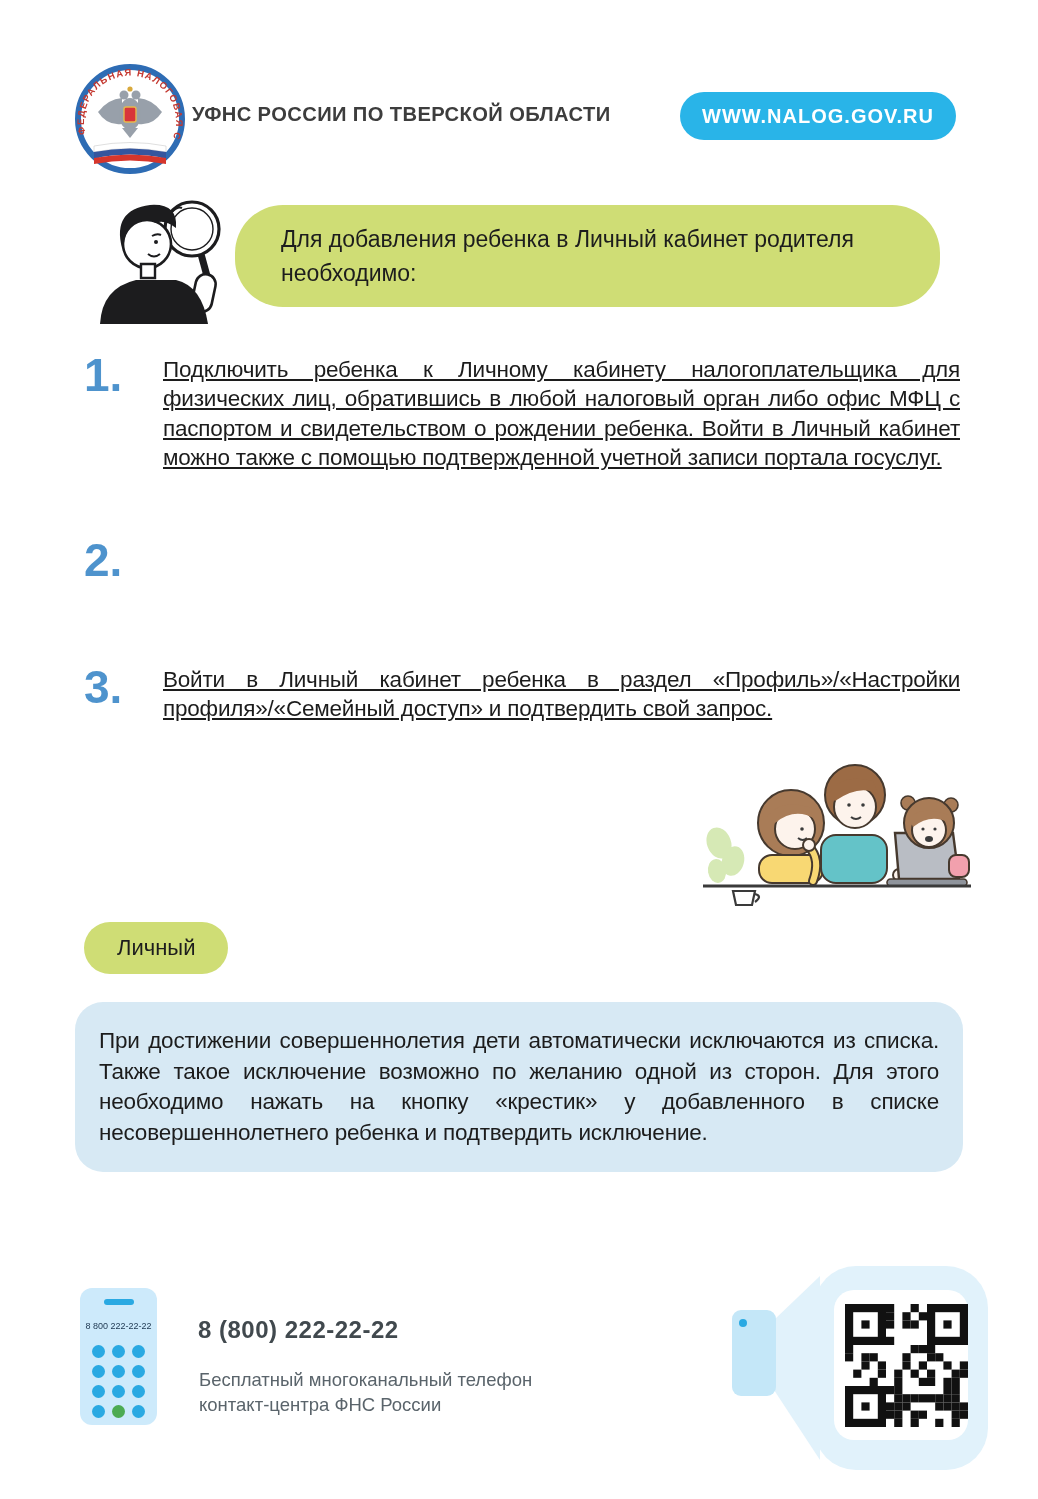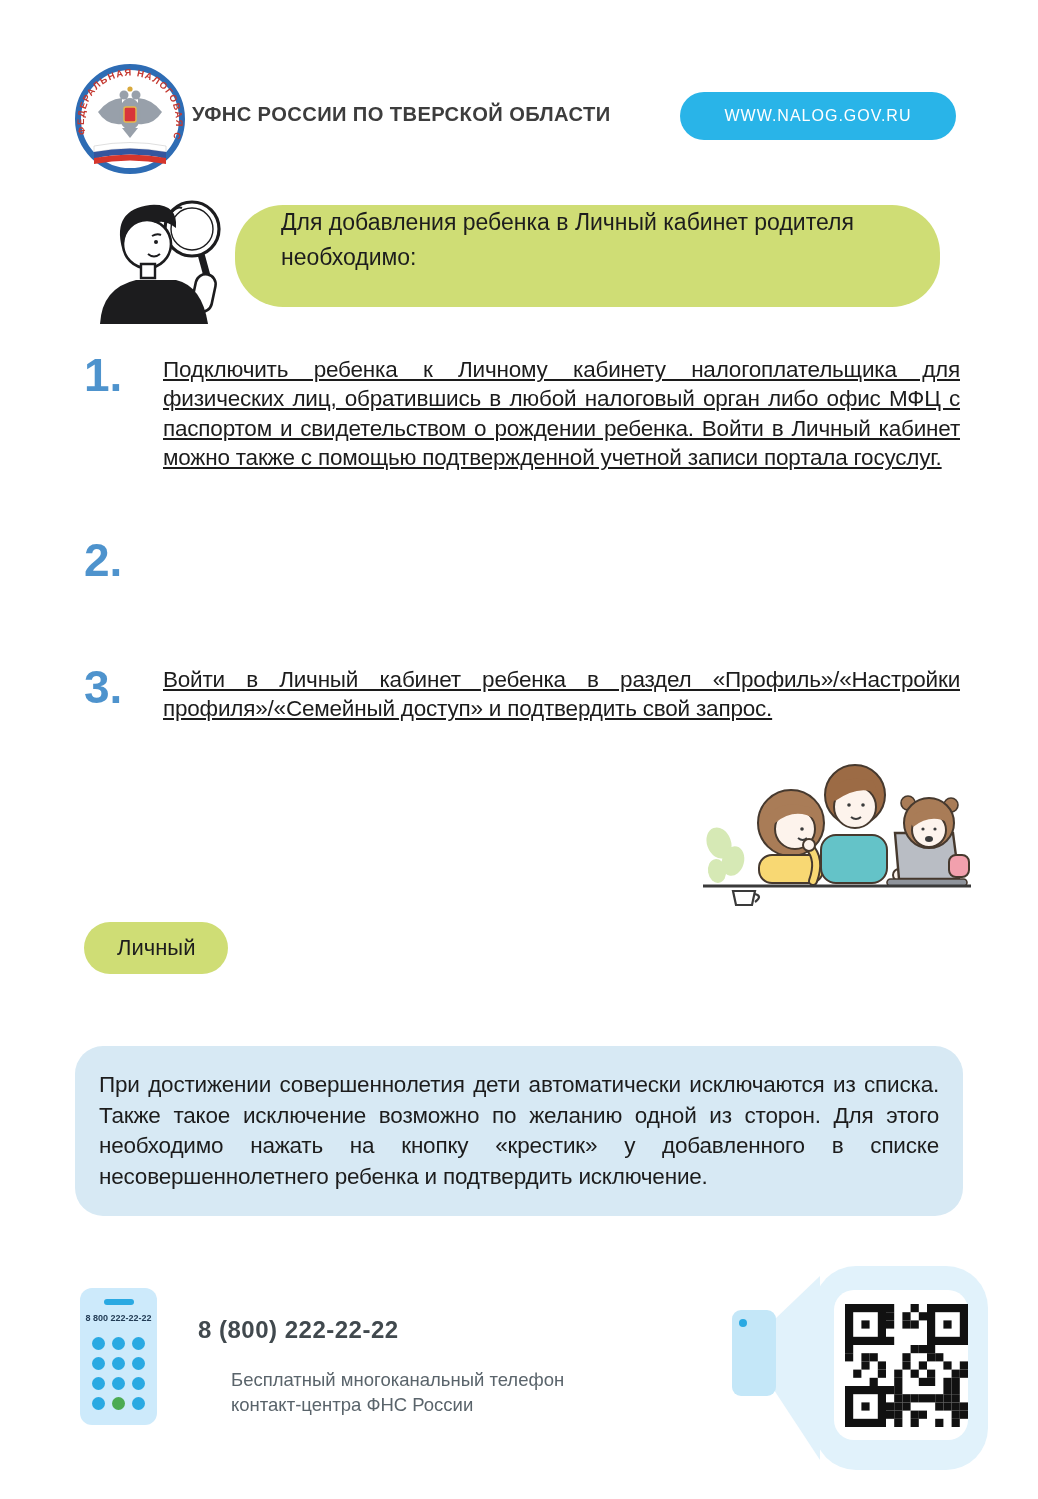--- a/index.html
+++ b/index.html
@@ -5,59 +5,59 @@
   * { margin:0; padding:0; box-sizing:border-box; }
   html,body { background:#ffffff; }
   body { font-family:"Liberation Sans", sans-serif; color:#1e1e1e; }
   .page { position:relative; width:1038px; height:1499px; background:#fff; margin:0 auto; overflow:hidden; }
 
   
   .logo { position:absolute; left:74px; top:62px; width:112px; height:114px; }
   .org-title { position:absolute; left:192px; top:102px; font-size:21px; font-weight:bold;
                letter-spacing:.4px; color:#3d3d3d; transform:scaleX(.96); transform-origin:left; }
   .site-pill { position:absolute; left:680px; top:92px; width:276px; height:48px; border-radius:24px;
-               background:#29b4e8; color:#fff; font-size:16px; letter-spacing:1px;
-               display:flex; align-items:center; justify-content:center; }
+               background:#29b4e8; color:#fff; font-size:20px; letter-spacing:1px;
+               display:flex; align-items:center; justify-content:center;font-weight:bold; }
 
   
   .magnifier { position:absolute; left:84px; top:192px; width:142px; height:132px; }
   .hero-bubble { position:absolute; left:235px; top:205px; width:705px; height:102px;
-                 background:#cfdd75; border-radius:48px; display:flex; }
+                 background:#cfdd75; border-radius:48px; display:flex; align-items:center; }
   .hero-bubble p { padding:0 46px; font-size:23px; line-height:1.5; color:#1d1d1d; }
 
   
   .step-num { position:absolute; left:84px; width:70px; font-size:46px; font-weight:bold; color:#4e93cd; }
   .step-text { position:absolute; left:163px; width:797px; font-size:22.5px; line-height:1.3;
                color:#1c1c1c; text-align:justify; letter-spacing:-.2px;text-decoration:underline; }
   #num1 { top:348px; } #txt1 { top:355px; }
   #num2 { top:533px; } #txt2 { top:540px; }
   #num3 { top:660px; } #txt3 { top:665px; }
 
   .family { position:absolute; left:703px; top:743px; width:268px; height:168px; }
 
   
   .imp-pill { position:absolute; left:84px; top:922px; background:#cfdd75; border-radius:27px;
               padding:13px 33px; font-size:22px; color:#1d1d1d; }
   .imp-box { position:absolute; left:75px; top:1002px; width:888px; min-height:158px;
-             background:#d7e9f4; border-radius:28px; padding:24px 24px;margin-top:44px; }
+             background:#d7e9f4; border-radius:28px; padding:24px 24px; }
   .imp-box p { font-size:22.5px; line-height:1.36; color:#1c1c1c; text-align:justify; letter-spacing:-.2px; }
 
   
   .phone-illus { position:absolute; left:80px; top:1288px; width:77px; height:137px;
                  background:#cdeafb; border-radius:12px; display:flex; flex-direction:column; align-items:center; }
   .phone-speaker { width:30px; height:6px; border-radius:3px; background:#2aa9e2; margin-top:11px; }
-  .phone-mini-label { margin-top:8px; font-size:9px; font-weight:bold; color:#223c55; letter-spacing:0; white-space:nowrap; }
+  .phone-mini-label { margin-top:16px; font-size:9px; font-weight:normal; color:#223c55; letter-spacing:0; white-space:nowrap; }
   .keypad { margin-top:14px; display:grid; grid-template-columns:repeat(3,13px); grid-auto-rows:13px; gap:7px; }
   .keypad span { width:13px; height:13px; border-radius:50%; background:#2aa9e2; }
   .keypad span.green { background:#4cab52; }
 
   .phone-number { position:absolute; left:198px; top:1316px; font-size:24px; font-weight:bold;
                   color:#41494e; letter-spacing:.5px; }
   .phone-caption { position:absolute; left:199px; top:1368px; width:345px; font-size:18.5px;
-                   line-height:1.33; color:#5a646b;margin-left:32px; }
+                   line-height:1.33; color:#5a646b; }
 
   .qr-illus { position:absolute; left:728px; top:1262px; width:260px; height:212px; }
 </style>
 </head>
 <body>
 
 <div class="page">
 
   <div class="logo">
     <svg viewBox="0 0 112 114" width="112" height="114">

